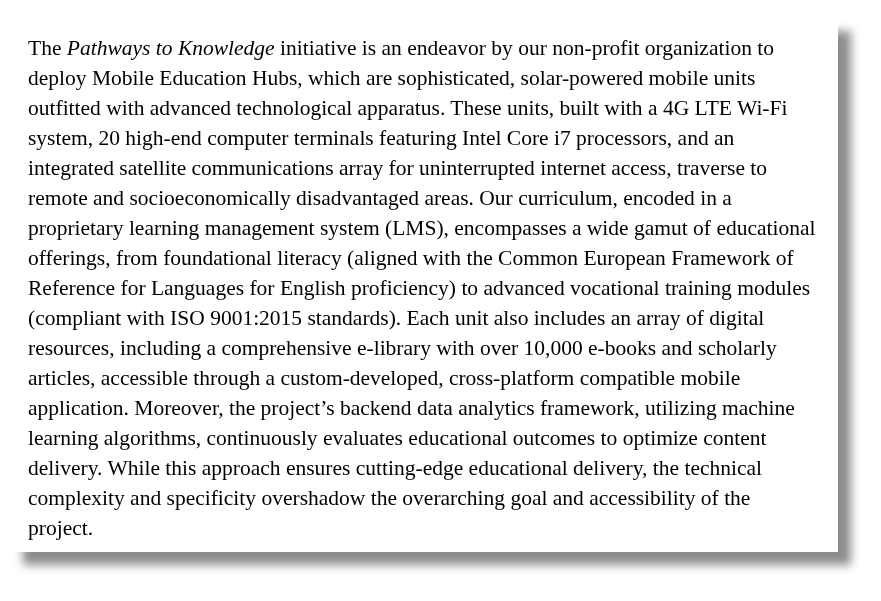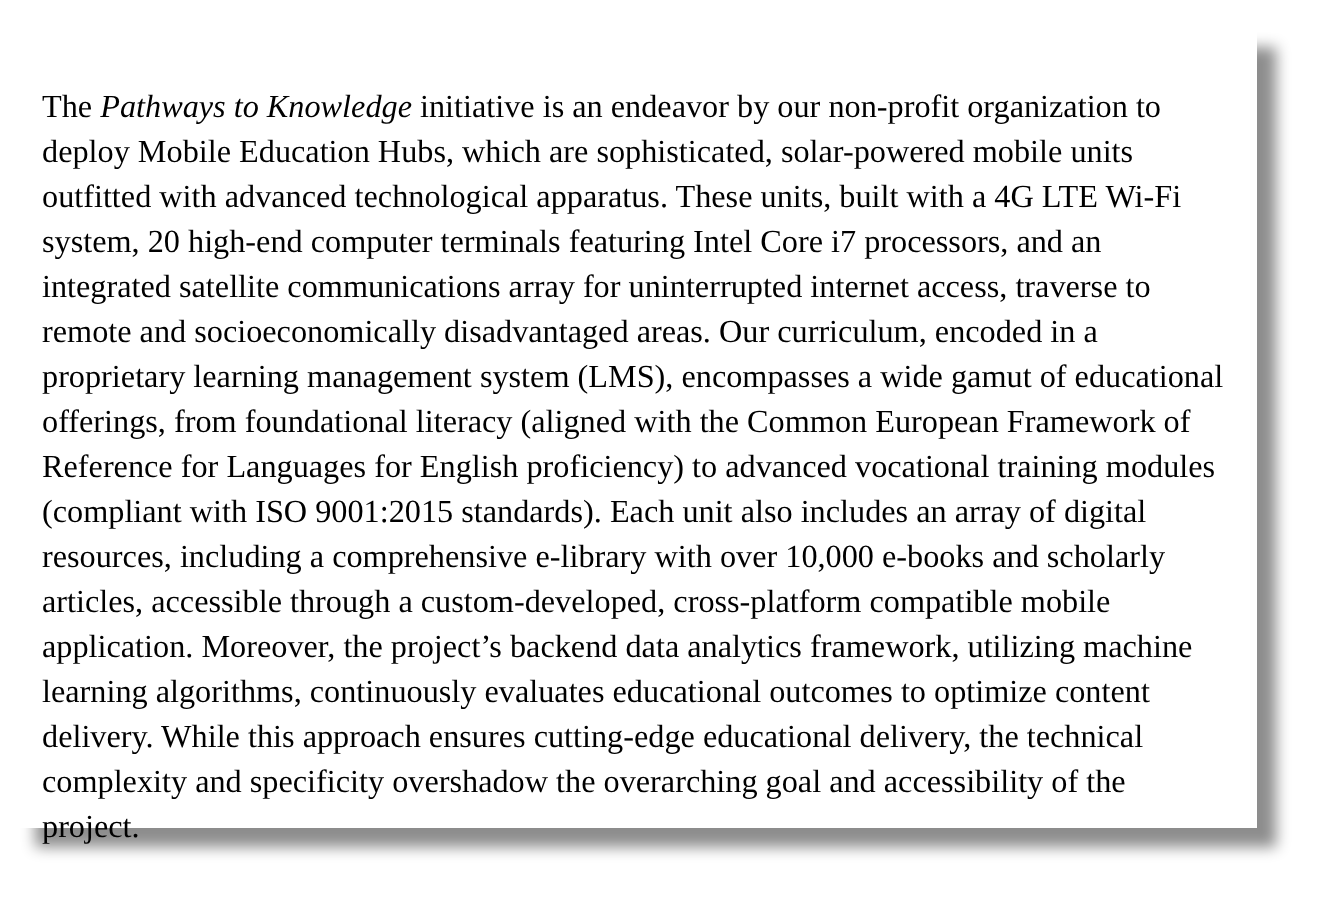--- a/index.html
+++ b/index.html
@@ -25,21 +25,20 @@
     box-shadow: 13px 13px 9px rgba(0, 0, 0, 0.45);
     box-sizing: border-box;
     padding: 15px 18px;
   }
   .paragraph {
     font-size: 21.5px;
     line-height: 30px;
     color: #000000;
     text-align: left;
     letter-spacing: 0;
-    margin-top: 23px;
   }
   .paragraph .italic {
     font-style: italic;
   }
 </style>
 </head>
 <body>
 
 <div class="viewport">
   <div class="paper">

